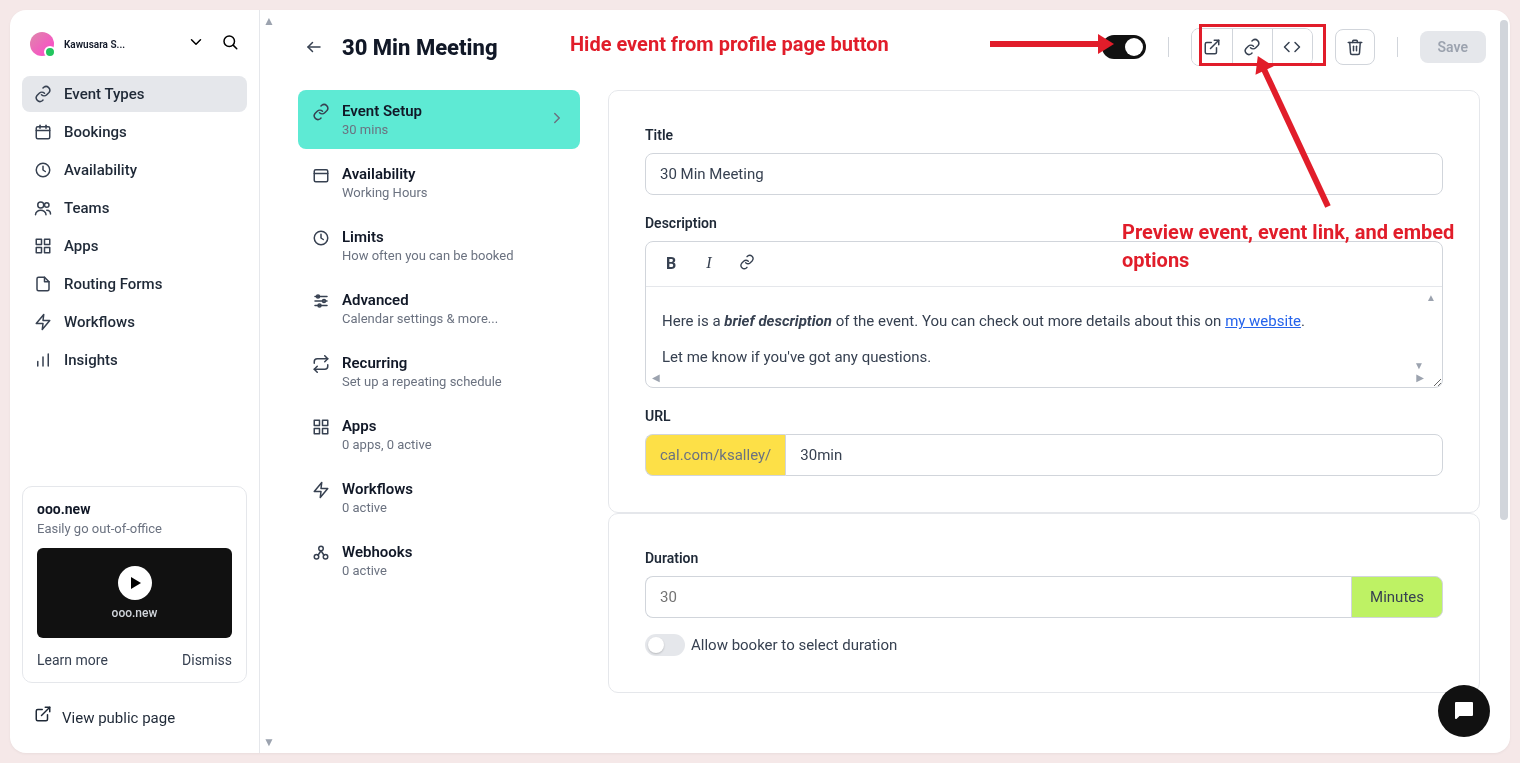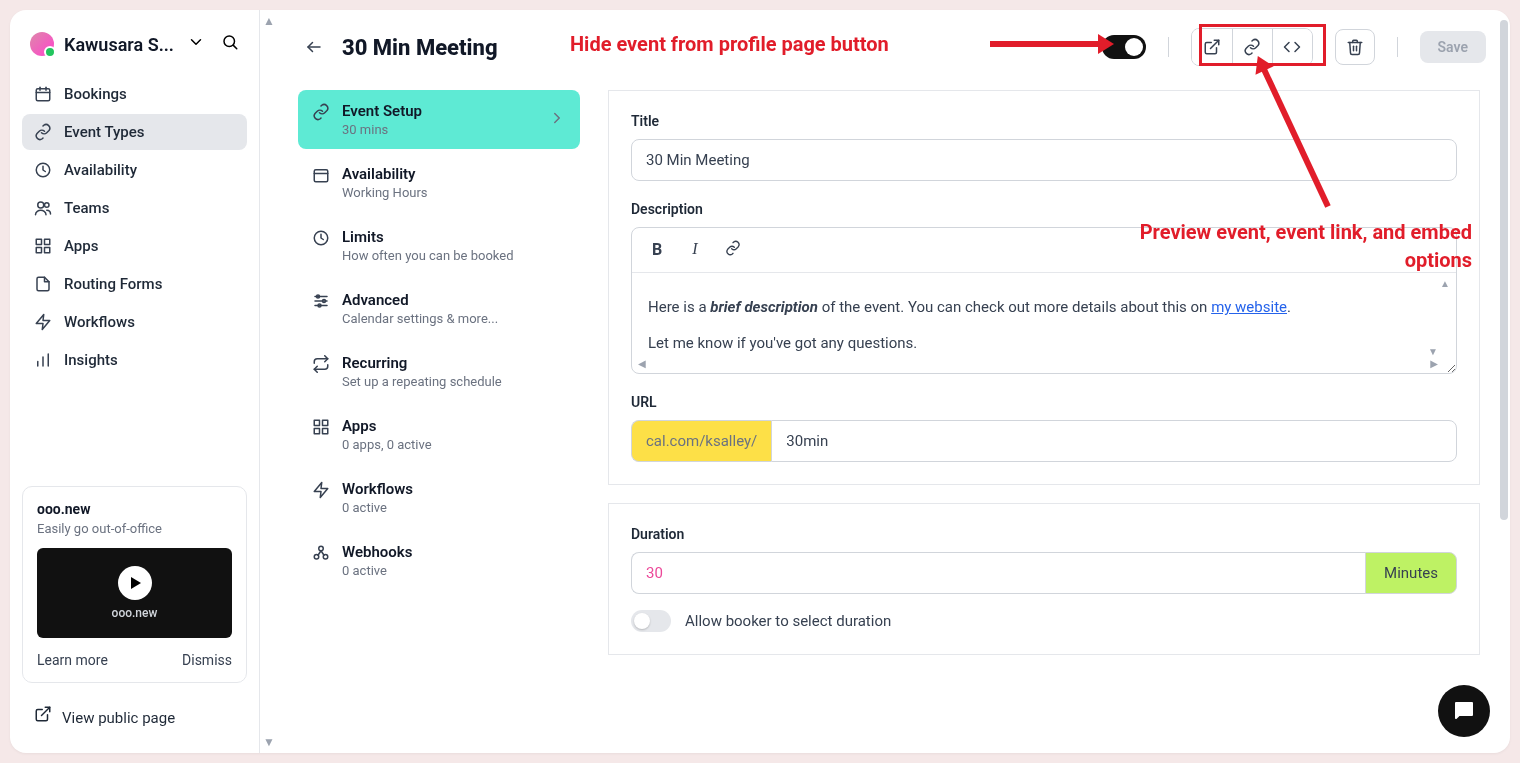--- a/index.html
+++ b/index.html
@@ -2,21 +2,21 @@
 <html><head>
 <meta charset="utf-8">
 <style>
 *{box-sizing:border-box;margin:0;padding:0;font-family:-apple-system,BlinkMacSystemFont,"Segoe UI",Roboto,sans-serif}
 body{background:#f5e8e8;width:1520px;height:763px;overflow:hidden;position:relative}
 .app{position:absolute;inset:10px;background:#fff;border-radius:16px;display:flex;overflow:hidden;box-shadow:0 1px 3px rgba(0,0,0,.05)}
 .sidebar{width:250px;min-width:250px;padding:16px 12px;display:flex;flex-direction:column;border-right:1px solid #e5e7eb;position:relative}
 .user-row{display:flex;align-items:center;gap:10px;padding:6px 8px;margin-bottom:14px}
 .avatar{width:24px;height:24px;border-radius:50%;background:linear-gradient(135deg,#d8a,#f4c);position:relative}
 .avatar:after{content:"";position:absolute;right:-2px;bottom:-2px;width:8px;height:8px;border-radius:50%;background:#22c55e;border:2px solid #fff}
-.user-name{flex:1;font-weight:600;font-size:18px;color:#111827;white-space:nowrap;overflow:hidden;text-overflow:ellipsis}
+.user-name{flex:1;font-weight:600;font-size:10px;color:#111827;white-space:nowrap;overflow:hidden;text-overflow:ellipsis}
 .nav{display:flex;flex-direction:column;gap:2px}
 .nav-item{display:flex;align-items:center;gap:12px;padding:9px 12px;border-radius:8px;cursor:pointer;font-size:15px;color:#1f2937;font-weight:500}
 .nav-item.active{background:#e5e7eb}
 .nav-item .icon{width:18px;height:18px;display:flex;align-items:center;justify-content:center;color:#374151}
 .promo{margin-top:auto;border:1px solid #e5e7eb;border-radius:10px;padding:14px;background:#fff}
 .promo-title{font-weight:700;font-size:14px;color:#111827;margin-bottom:4px}
 .promo-sub{font-size:13px;color:#6b7280;margin-bottom:12px}
 .promo-vid{height:90px;background:#111;border-radius:6px;display:flex;flex-direction:column;align-items:center;justify-content:center;margin-bottom:14px}
 .play{width:34px;height:34px;border-radius:50%;background:#fff;display:flex;align-items:center;justify-content:center}
 .play:before{content:"";border-left:10px solid #000;border-top:6px solid transparent;border-bottom:6px solid transparent;margin-left:2px}
@@ -42,37 +42,37 @@
 .save-btn{padding:8px 18px;background:#e5e7eb;color:#9ca3af;border-radius:8px;font-weight:600;font-size:14px;cursor:not-allowed}
 .content{flex:1;display:flex;overflow:hidden;padding:14px 24px 10px 8px;gap:24px}
 .subnav{width:298px;min-width:298px;display:flex;flex-direction:column;gap:4px;padding-left:12px;padding-right:4px}
 .sub-item{display:flex;align-items:flex-start;gap:12px;padding:12px 14px;border-radius:8px;cursor:pointer}
 .sub-item.active{background:#5eead4}
 .sub-icon{width:18px;height:18px;margin-top:1px;color:#374151;display:flex;align-items:center;justify-content:center}
 .sub-label{font-size:15px;font-weight:600;color:#111827}
 .sub-desc{font-size:13px;color:#6b7280;margin-top:2px}
 .sub-chevron{margin-left:auto;color:#6b7280;align-self:center}
 .form-area{flex:1;overflow:auto;padding-right:6px}
-.card{border:1px solid #e5e7eb;border-radius:0;padding:22px;margin-bottom:18px;background:#fff}
+.card{border:1px solid #e5e7eb;border-radius:10px;padding:36px;background:#fff}
 .field-label{font-size:14px;font-weight:600;color:#1f2937;margin-bottom:10px}
 .text-input{width:100%;border:1px solid #d1d5db;border-radius:8px;padding:11px 14px;font-size:15px;color:#374151}
 .field{margin-bottom:20px}
 .rte{border:1px solid #d1d5db;border-radius:8px;overflow:hidden;position:relative}
 .rte-toolbar{display:flex;gap:20px;padding:12px 16px;border-bottom:1px solid #e5e7eb}
 .rte-toolbar .tb{cursor:pointer;color:#374151;font-size:16px;width:18px;text-align:center}
 .rte-body{padding:22px 16px 16px;min-height:100px;font-size:15px;color:#374151;line-height:1.6;resize:both;overflow:auto}
 .rte-body a{color:#2563eb;text-decoration:underline}
 .rte-tri{position:absolute;color:#9ca3af;font-size:10px}
 .url-row{display:flex}
 .url-prefix{background:#fde047;border:1px solid #d1d5db;border-right:none;border-radius:8px 0 0 8px;padding:11px 14px;font-size:15px;color:#6b7280}
 .url-input{flex:1;border:1px solid #d1d5db;border-radius:0 8px 8px 0;padding:11px 14px;font-size:15px;color:#374151}
 .dur-row{display:flex}
-.dur-input{flex:1;border:1px solid #d1d5db;border-right:none;border-radius:8px 0 0 8px;padding:11px 14px;font-size:15px;color:#ec4899}
+.dur-input{flex:1;border:1px solid #d1d5db;border-right:none;border-radius:8px 0 0 8px;padding:11px 14px;font-size:15px;color:#737373}
 .dur-suffix{background:#bef264;border:1px solid #d1d5db;border-radius:0 8px 8px 0;padding:11px 18px;font-size:15px;color:#374151}
-.sm-toggle-row{display:flex;align-items:center;gap:14px;margin-top:16px}
+.sm-toggle-row{display:flex;align-items:center;gap:6px;margin-top:16px}
 .sm-toggle{width:40px;height:22px;background:#e5e7eb;border-radius:11px;position:relative;cursor:pointer}
 .sm-toggle:after{content:"";position:absolute;left:3px;top:3px;width:16px;height:16px;background:#fff;border-radius:50%;box-shadow:0 1px 2px rgba(0,0,0,.2)}
 .sm-toggle-label{font-size:15px;color:#374151}
 .scrollbar-r{position:absolute;right:2px;top:10px;bottom:10px;width:10px;background:transparent}
 .scrollbar-r:after{content:"";position:absolute;right:0;top:0;width:8px;height:500px;background:#d1d5db;border-radius:4px}
 .chat-fab{position:absolute;right:30px;bottom:26px;width:52px;height:52px;background:#111;border-radius:50%;display:flex;align-items:center;justify-content:center;cursor:pointer}
 
 .anno{position:absolute;color:#e11d2a;font-weight:700;z-index:50;pointer-events:none}
 .anno-box{position:absolute;border:3px solid #e11d2a;z-index:49;pointer-events:none}
 .arrow-r{position:absolute;height:6px;background:#e11d2a;z-index:49}
@@ -91,39 +91,39 @@
       <div class="user-name">Kawusara S...</div>
       <span><svg viewBox="0 0 24 24">
             <polyline points="6 9 12 15 18 9"></polyline>
           </svg></span>
       <span style="margin-left:6px"><svg viewBox="0 0 24 24">
             <circle cx="11" cy="11" r="7"></circle>
             <line x1="21" y1="21" x2="16.5" y2="16.5"></line>
           </svg></span>
     </div>
     <div class="nav">
+      <div class="nav-item active">
+          <span class="icon">
+            <svg viewBox="0 0 24 24">
+              <path d="M10 13a5 5 0 0 0 7 0l3-3a5 5 0 0 0-7-7l-1 1"></path>
+              <path d="M14 11a5 5 0 0 0-7 0l-3 3a5 5 0 0 0 7 7l1-1"></path>
+            </svg>
+          </span>
+          <span>Event Types</span>
+        </div>
       <div class="nav-item">
           <span class="icon">
             <svg viewBox="0 0 24 24">
               <rect x="3" y="5" width="18" height="16" rx="2"></rect>
               <line x1="3" y1="10" x2="21" y2="10"></line>
               <line x1="8" y1="3" x2="8" y2="7"></line>
               <line x1="16" y1="3" x2="16" y2="7"></line>
             </svg>
           </span>
           <span>Bookings</span>
-        </div>
-      <div class="nav-item active">
-          <span class="icon">
-            <svg viewBox="0 0 24 24">
-              <path d="M10 13a5 5 0 0 0 7 0l3-3a5 5 0 0 0-7-7l-1 1"></path>
-              <path d="M14 11a5 5 0 0 0-7 0l-3 3a5 5 0 0 0 7 7l1-1"></path>
-            </svg>
-          </span>
-          <span>Event Types</span>
         </div>
       <div class="nav-item">
           <span class="icon">
             <svg viewBox="0 0 24 24">
               <circle cx="12" cy="12" r="9"></circle>
               <polyline points="12 7 12 12 15 14"></polyline>
             </svg>
           </span>
           <span>Availability</span>
         </div>
@@ -417,19 +417,19 @@
     </div>
 
     <div class="scrollbar-r"></div>
   </div>
 </div>
 
 <div class="anno" style="left:570px;top:32px;font-size:20px">Hide event from profile page button</div>
 <div class="arrow-r" style="left:990px;top:41px;width:110px"></div>
 <div class="anno-box" style="left:1199px;top:24px;width:127px;height:42px"></div>
 <div class="arrow-up" style="left:1261px;top:70px;height:152px;transform:rotate(-25deg)"></div>
-<div class="anno" style="left:1122px;top:218px;font-size:20px;text-align:right;width:350px;line-height:1.4">Preview event, event link, and embed options</div>
+<div class="anno" style="left:1122px;top:218px;font-size:20px;text-align:left;width:350px;line-height:1.4">Preview event, event link, and embed options</div>
 
 <div class="chat-fab">
   <svg viewBox="0 0 24 24" style="width:24px;height:24px;stroke:#fff;fill:#fff">
       <path d="M4 4h16v12H7l-3 3z"></path>
     </svg>
 </div>
 
 </body></html>

